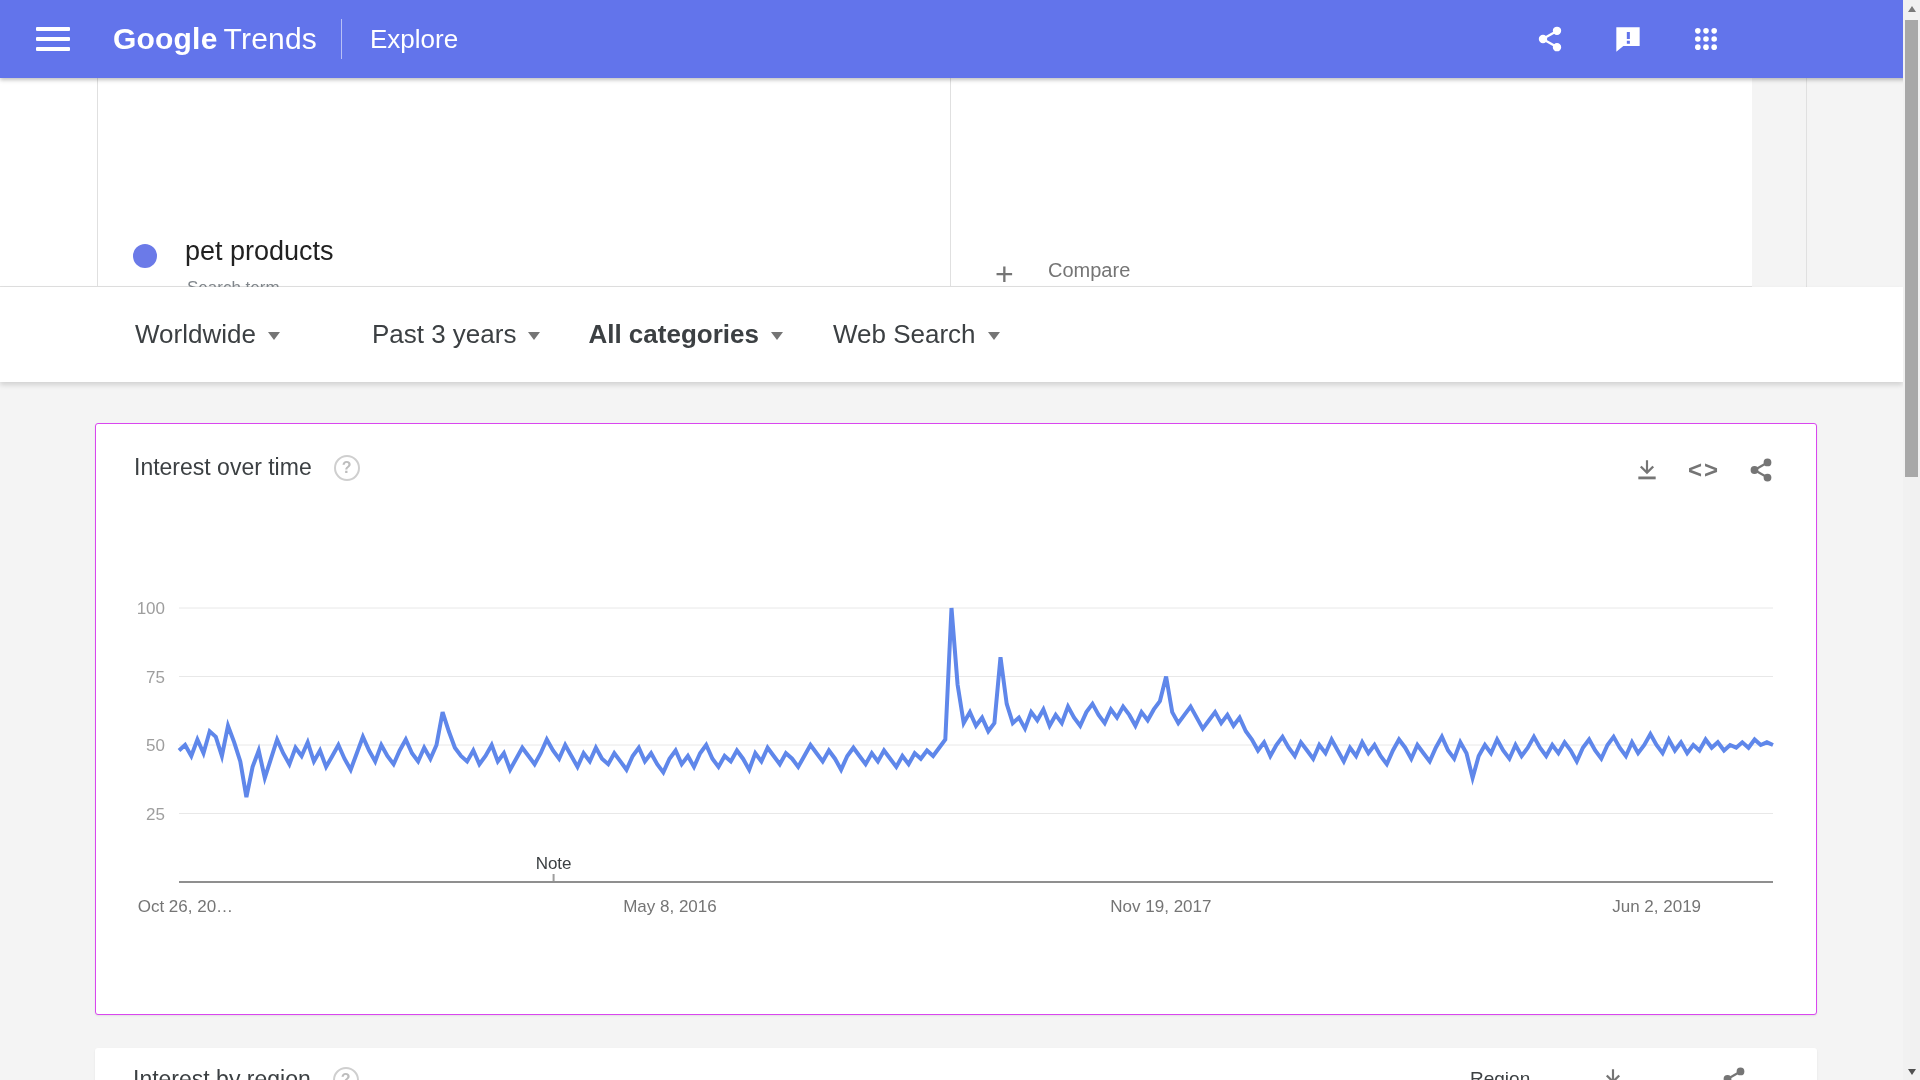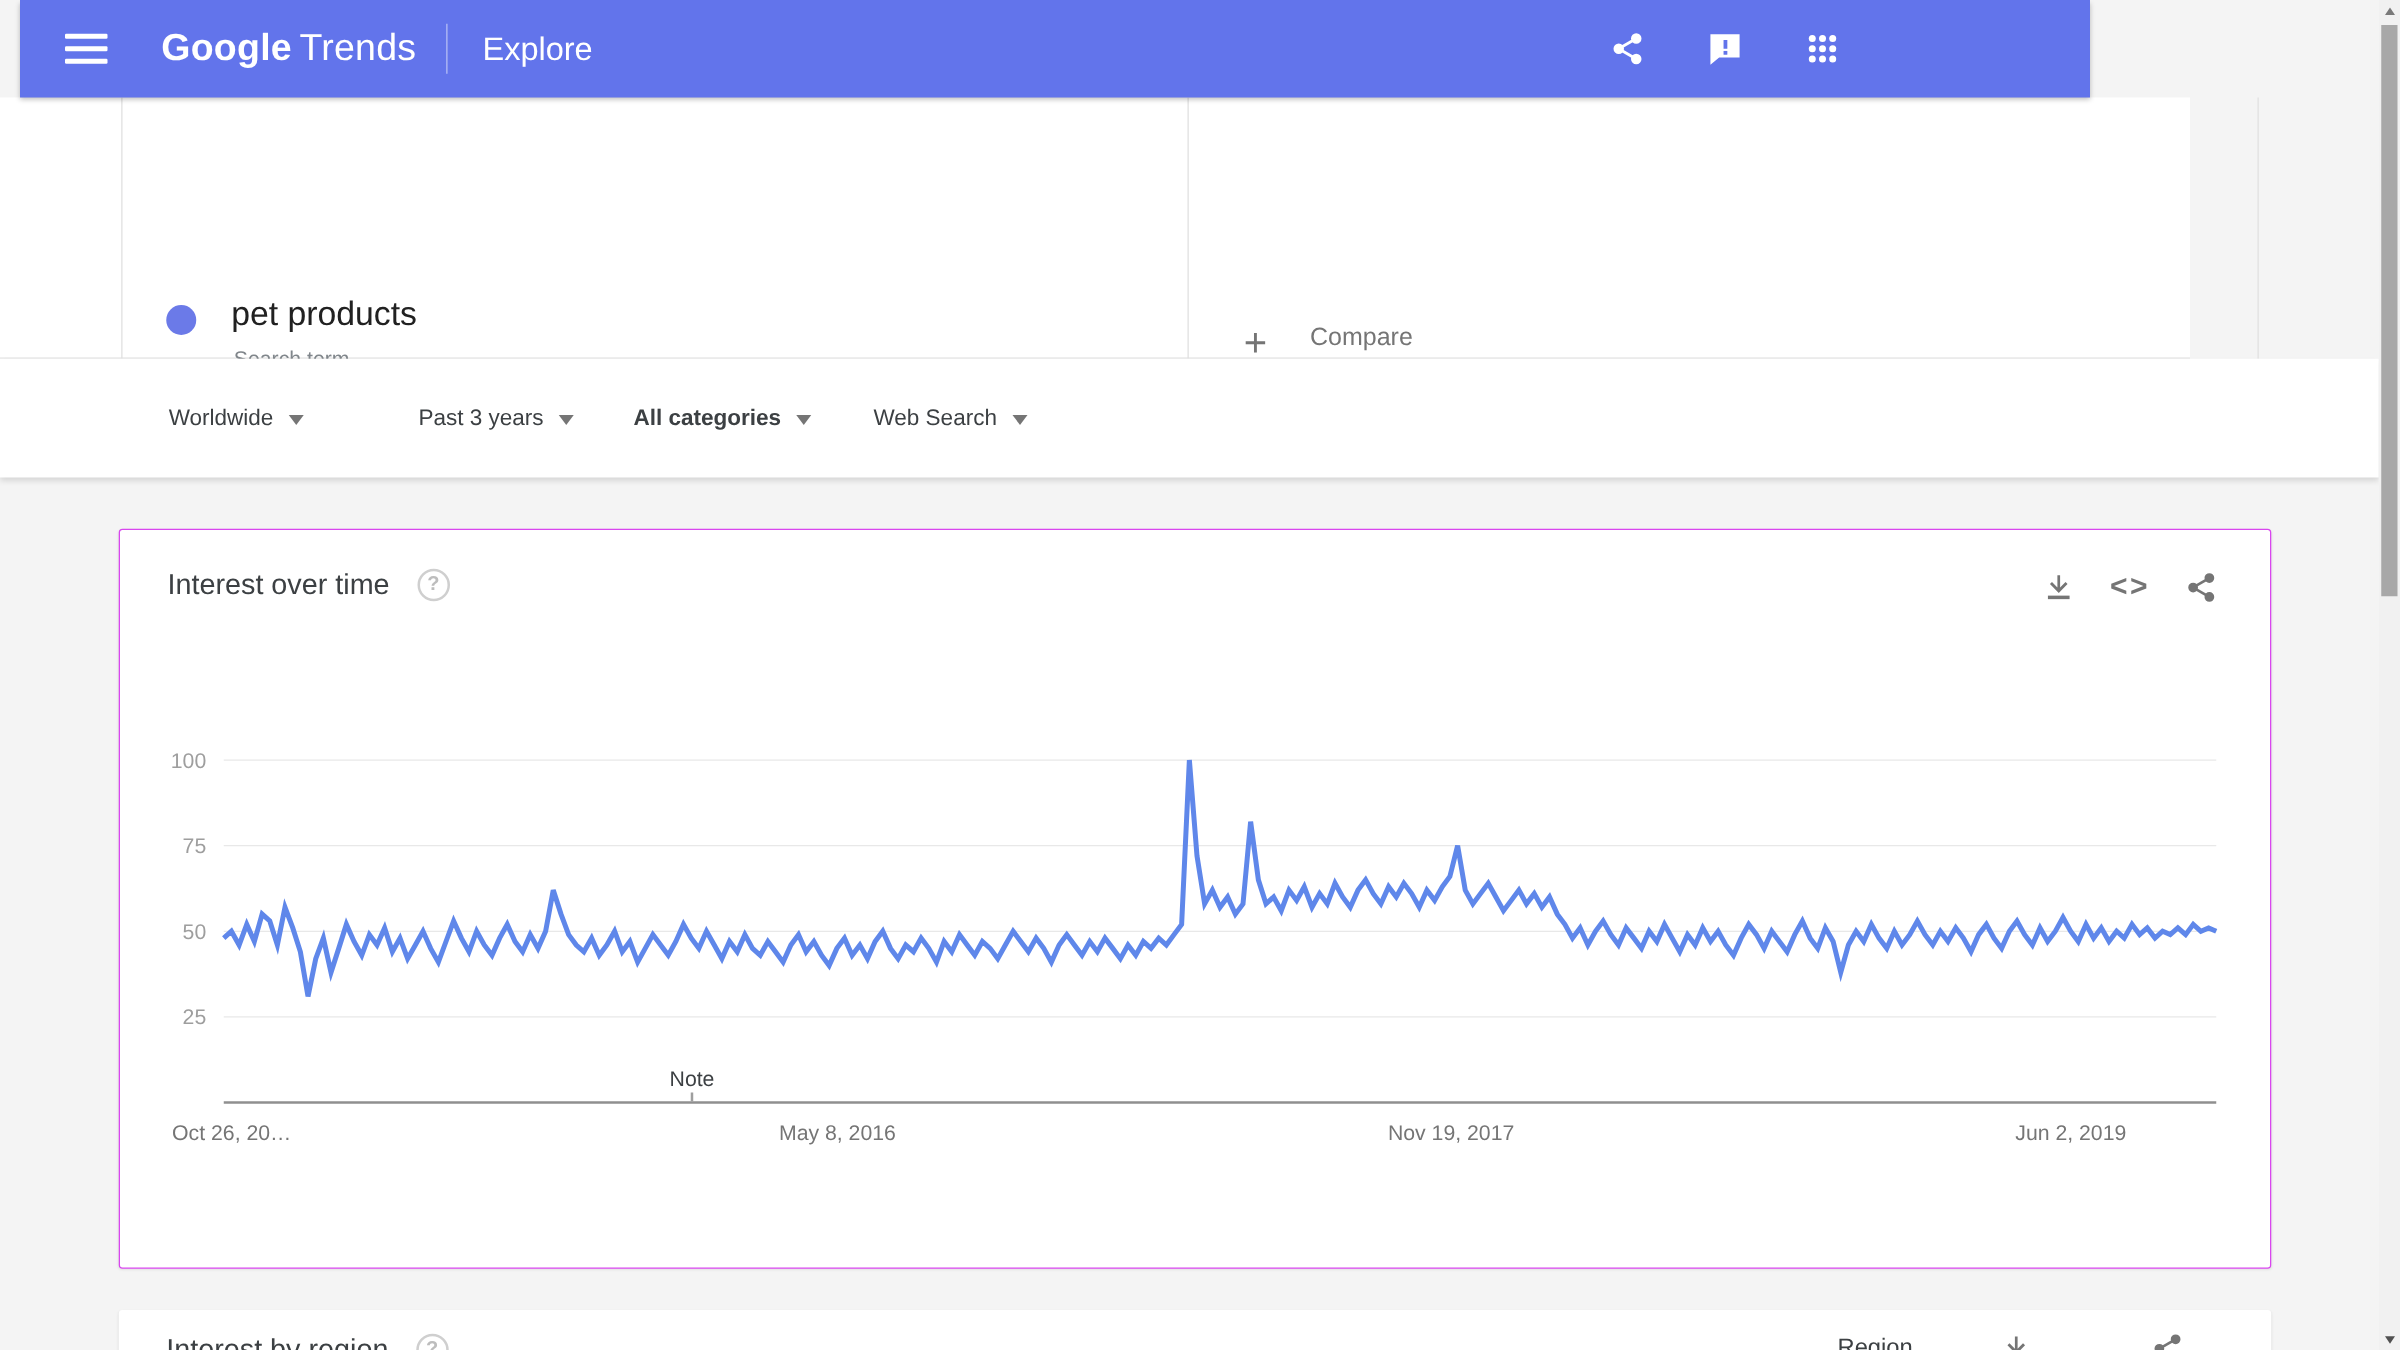--- a/index.html
+++ b/index.html
@@ -1,20 +1,20 @@
 <!DOCTYPE html>
 <html><head>
 <meta charset="utf-8">
 <style>
   * { margin:0; padding:0; box-sizing:border-box; }
   html,body { width:1920px; height:1080px; overflow:hidden; background:#f4f4f4;
               font-family:"Liberation Sans", sans-serif; }
 
   
-  #appbar { position:absolute; left:16px; top:0; width:1656px; height:78px;
+  #appbar { position:absolute; left:0; top:0; width:1920px; height:78px;
             background:#6274eb; display:flex; align-items:center;
             box-shadow:0 2px 4px rgba(0,0,0,.25); z-index:5; }
   #hamburger { width:34px; height:24px; margin-left:36px; cursor:pointer;
                display:flex; flex-direction:column; justify-content:space-between; }
   #hamburger span { display:block; height:4px; background:#fff; border-radius:1px; }
   .logo { margin-left:43px; color:#fff; font-size:30px; letter-spacing:.2px; }
   .logo .g { font-weight:bold; }
   .logo .t { font-weight:300; margin-left:6px; }
   .bar-divider { width:1px; height:40px; background:rgba(255,255,255,.55); margin:0 28px 0 24px; }
   .explore { color:#fff; font-size:26px; font-weight:300; }
@@ -30,21 +30,21 @@
   .term-dot { position:absolute; left:133px; top:166px; width:24px; height:24px; border-radius:50%; }
   .term-name { position:absolute; left:185px; top:158px; font-size:27px; color:#212121; }
   .term-type { position:absolute; left:187px; top:200px; font-size:17px; color:#80868b; }
   .compare-plus { position:absolute; left:995px; top:178px; font-size:32px; font-weight:300; color:#757575; cursor:pointer; }
   .compare-label { position:absolute; left:1048px; top:181px; font-size:20px; color:#757575; cursor:pointer; }
 
   
   #filter-bar { position:absolute; left:0; top:287px; width:1903px; height:95px; background:#fff;
                 box-shadow:0 3px 5px rgba(0,0,0,.14); display:flex; align-items:center; }
   .filter { display:flex; align-items:center; gap:12px; cursor:pointer; }
-  .filter .flabel { font-size:18px; color:#3c4043; }
+  .filter .flabel { font-size:26px; color:#3c4043; }
   .filter .caret { width:0; height:0; border-left:6px solid transparent; border-right:6px solid transparent;
                    border-top:8px solid #757575; margin-top:3px; }
   #filter-bar .filter:nth-child(1){ margin-left:135px; }
   #filter-bar .filter:nth-child(2){ margin-left:92px; }
   #filter-bar .filter:nth-child(3){ margin-left:48px;font-weight:bold; }
   #filter-bar .filter:nth-child(4){ margin-left:50px; }
 
   
   #iot-card { position:absolute; left:95px; top:423px; width:1722px; height:592px;
               background:#fff; border:1px solid #d946ef; border-radius:3px;

